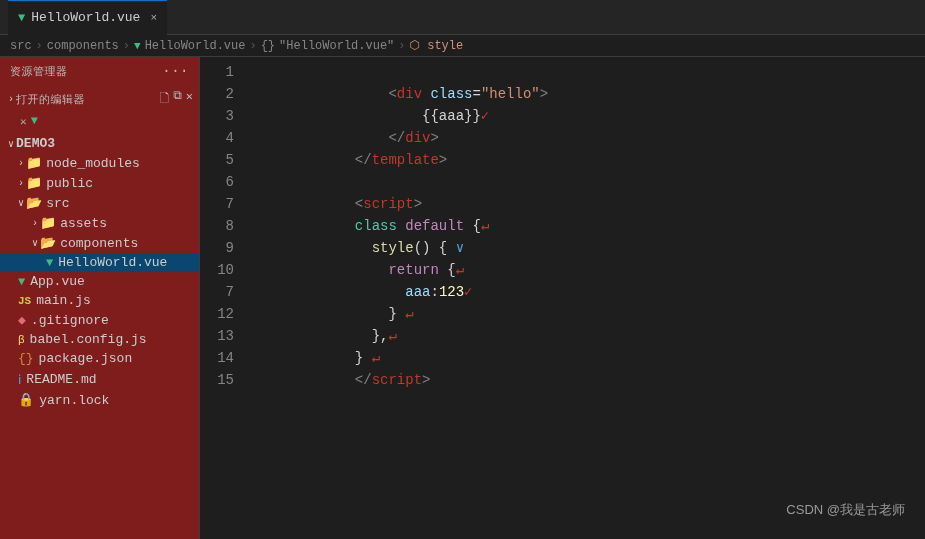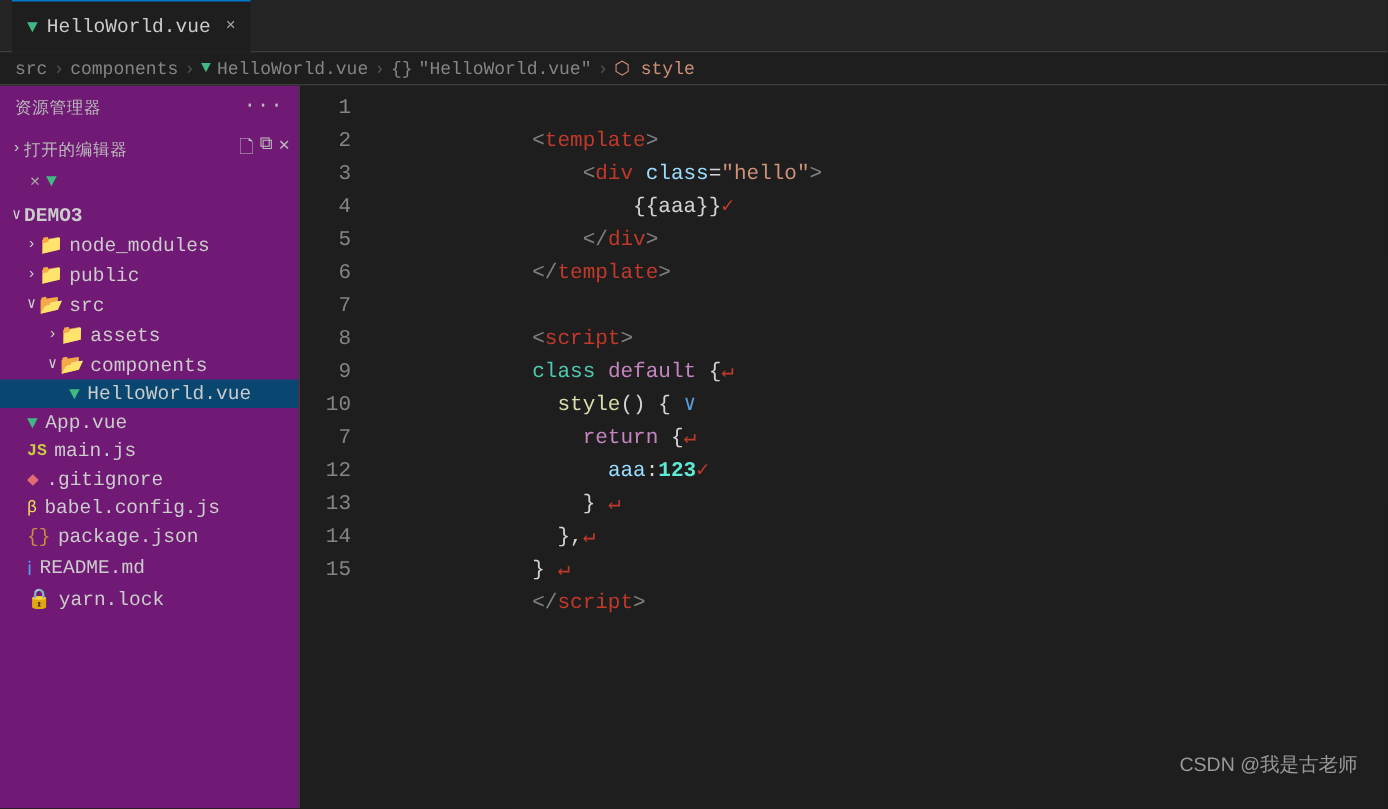--- a/index.html
+++ b/index.html
@@ -60,21 +60,21 @@
     .breadcrumb .sep { color: #555; }
     
     .main {
       display: flex;
       flex: 1;
       overflow: hidden;
     }
     
     .sidebar {
       width: 200px;
-      background: #701a75;
+      background: #7f1d1d;
       border-right: 1px solid #3c3c3c;
       display: flex;
       flex-direction: column;
       font-size: 13px;
       overflow: hidden;
     }
     .sidebar-header {
       display: flex;
       align-items: center;
       justify-content: space-between;
@@ -301,23 +301,20 @@
           <div>10</div>
           <div>7</div>
           <div>12</div>
           <div>13</div>
           <div>14</div>
           <div>15</div>
         </div>
 
         <div class="code-lines">
 
-          <div class="code-line">
-            <span style="color:#808080;">&lt;</span><span style="color:#c0392b;">template</span><span style="color:#808080;">&gt;</span>
-          </div>
 
           <div class="code-line">
             <span>    </span><span style="color:#808080;">&lt;</span><span style="color:#c0392b;">div</span><span> </span><span style="color:#9cdcfe;">class</span><span style="color:#d4d4d4;">=</span><span style="color:#ce9178;">"hello"</span><span style="color:#808080;">&gt;</span>
           </div>
 
           <div class="code-line">
             <span>        </span><span style="color:#d4d4d4;">{{aaa}}</span><span style="color:#c0392b;">✓</span>
           </div>
 
           <div class="code-line">
@@ -340,21 +337,21 @@
 
           <div class="code-line">
             <span>  </span><span style="color:#dcdcaa;">style</span><span style="color:#d4d4d4;">() {</span><span style="color:#569cd6;"> ∨</span>
           </div>
 
           <div class="code-line">
             <span>    </span><span style="color:#c586c0;">return</span><span style="color:#d4d4d4;"> {</span><span style="color:#c0392b;">↵</span>
           </div>
 
           <div class="code-line">
-            <span>      </span><span style="color:#9cdcfe;">aaa</span><span style="color:#d4d4d4;">:</span><span style="color:#5eead4;font-weight:bold;">123</span><span style="color:#c0392b;">✓</span>
+            <span>      </span><span style="color:#9cdcfe;">aaa</span><span style="color:#d4d4d4;">:</span><span style="color:#fef9c3;">123</span><span style="color:#c0392b;">✓</span>
           </div>
 
           <div class="code-line">
             <span>    </span><span style="color:#d4d4d4;">} </span><span style="color:#c0392b;">↵</span>
           </div>
 
           <div class="code-line">
             <span>  </span><span style="color:#d4d4d4;">},</span><span style="color:#c0392b;">↵</span>
           </div>
 

